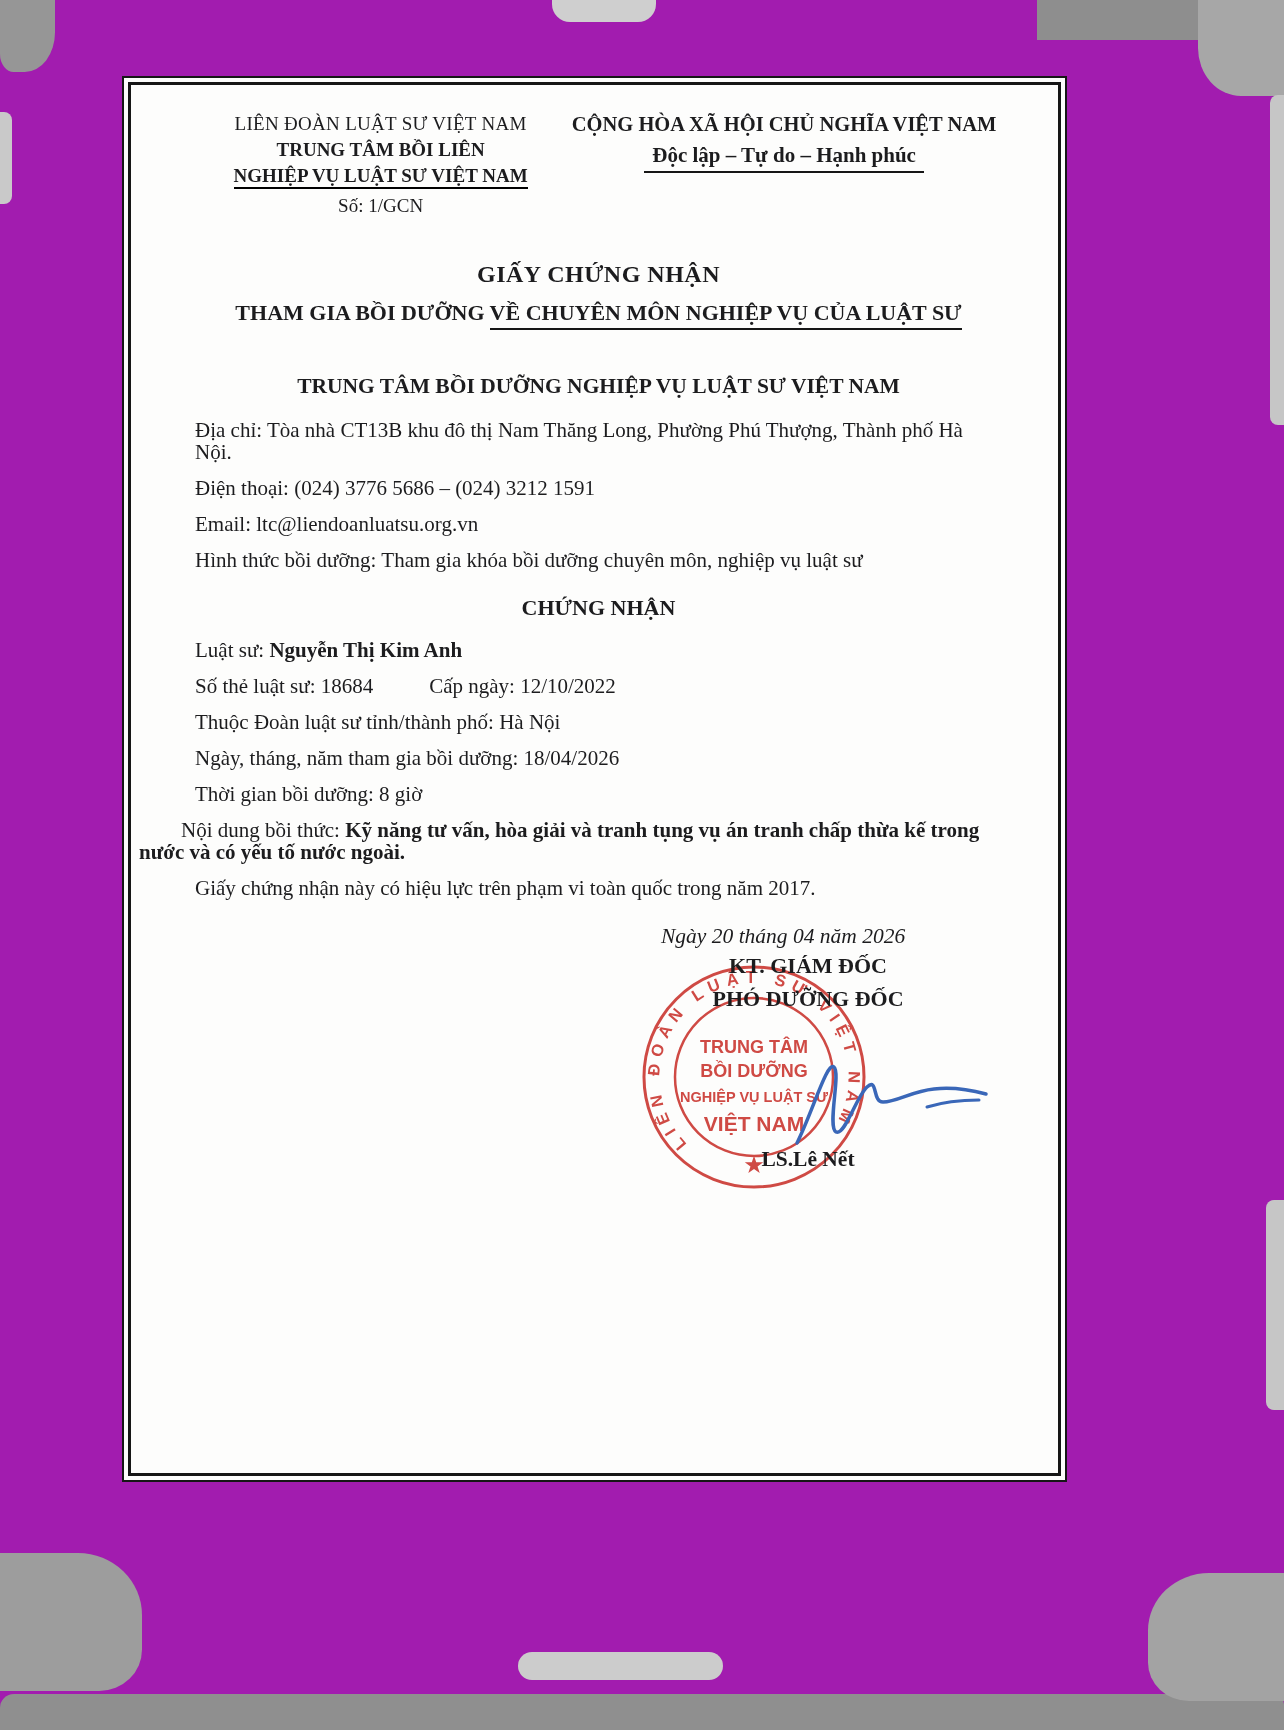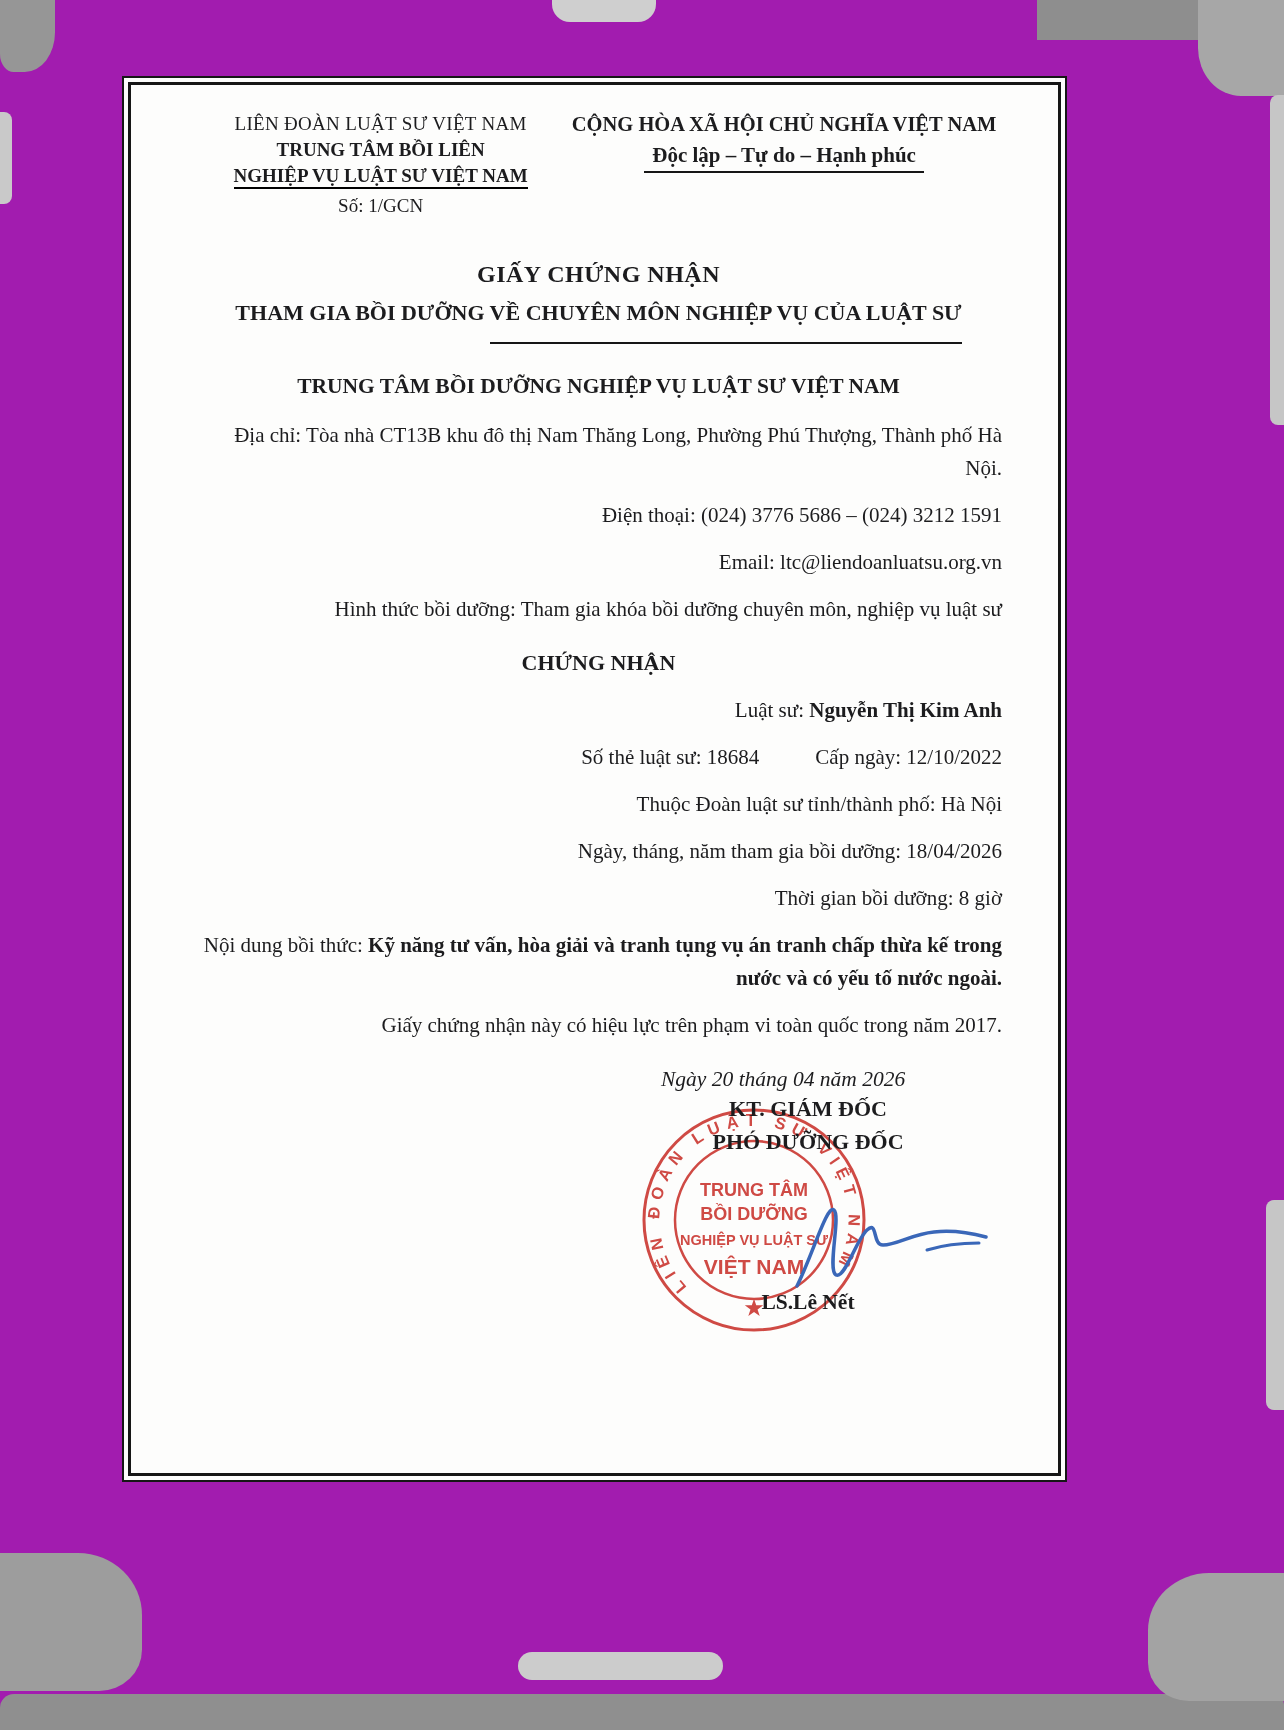--- a/index.html
+++ b/index.html
@@ -34,25 +34,25 @@
   .h-left .l3 span { border-bottom:2px solid #000000; padding-bottom:1px; }
   .h-left .num { font-size:19px; margin-top:4px; }
   .h-right { width:54%; text-align:center; }
   .h-right .r1 { font-size:20.5px; font-weight:bold; white-space:nowrap; line-height:27px; }
   .h-right .r2 { display:inline-block; font-size:21px; font-weight:bold;
                  border-bottom:2.5px solid #161616; padding:3px 8px 3px; margin-top:2px; }
 
   
   .title1 { text-align:center; font-weight:bold; font-size:24px; letter-spacing:.5px; margin-top:42px; }
   .title2 { text-align:center; font-weight:bold; font-size:22px; margin-top:12px; white-space:nowrap; }
-  .title2 .u { border-bottom:2px solid #161616; padding-bottom:17px; }
+  .title2 .u { border-bottom:2px solid #161616; padding-bottom:3px; }
   .center-name { text-align:center; font-weight:bold; font-size:21.5px; margin-top:48px; }
 
   
-  .p { font-size:21px; line-height:33px; margin:14px 0;text-align:right; }
+  .p { font-size:21px; line-height:22px; margin:14px 0; }
   .p.first { margin-top:20px; }
   .gap-r { margin-right:56px; }
   .bold { font-weight:bold; }
   .certify-head { text-align:center; font-weight:bold; font-size:22px; margin:24px 0 18px; }
   .p.content { margin-left:-56px; text-indent:42px; }
   .p.validity { margin-left:-13px; text-indent:13px; }
 
   
   .sign-area { position:relative; height:420px; margin-top:4px; }
   .date-line { position:absolute; top:11px; left:466px; font-style:italic; font-size:21.5px; white-space:nowrap; z-index:2; }

